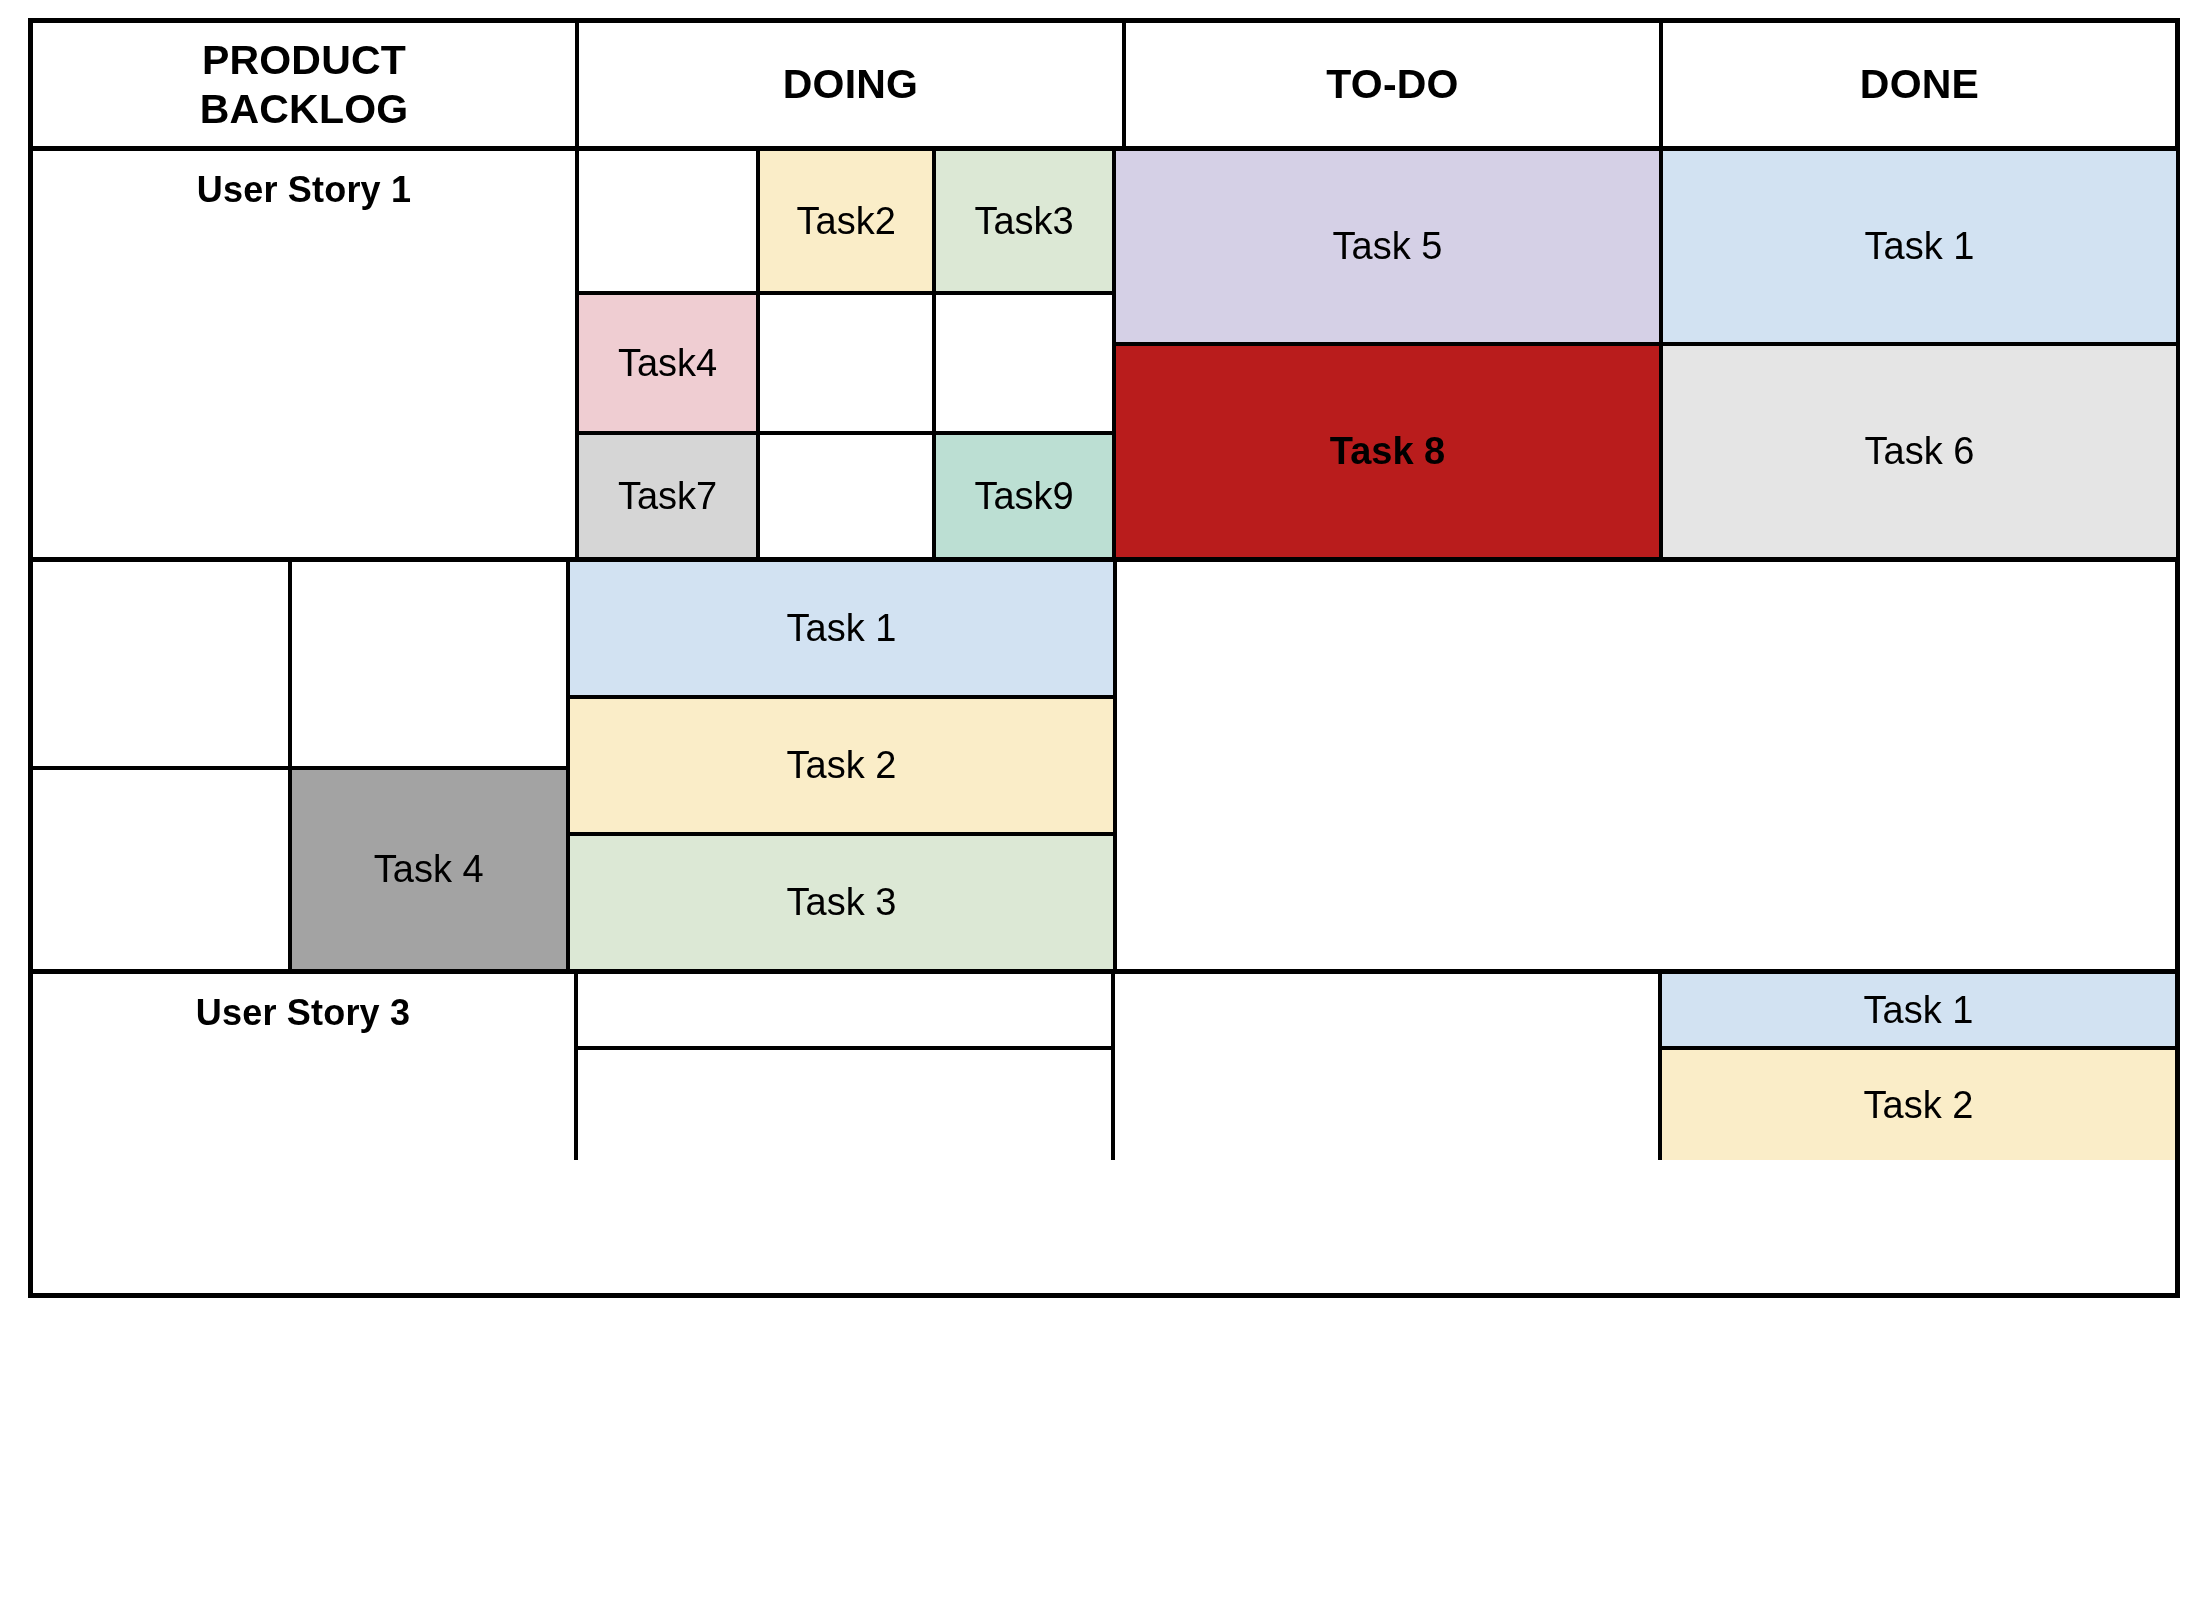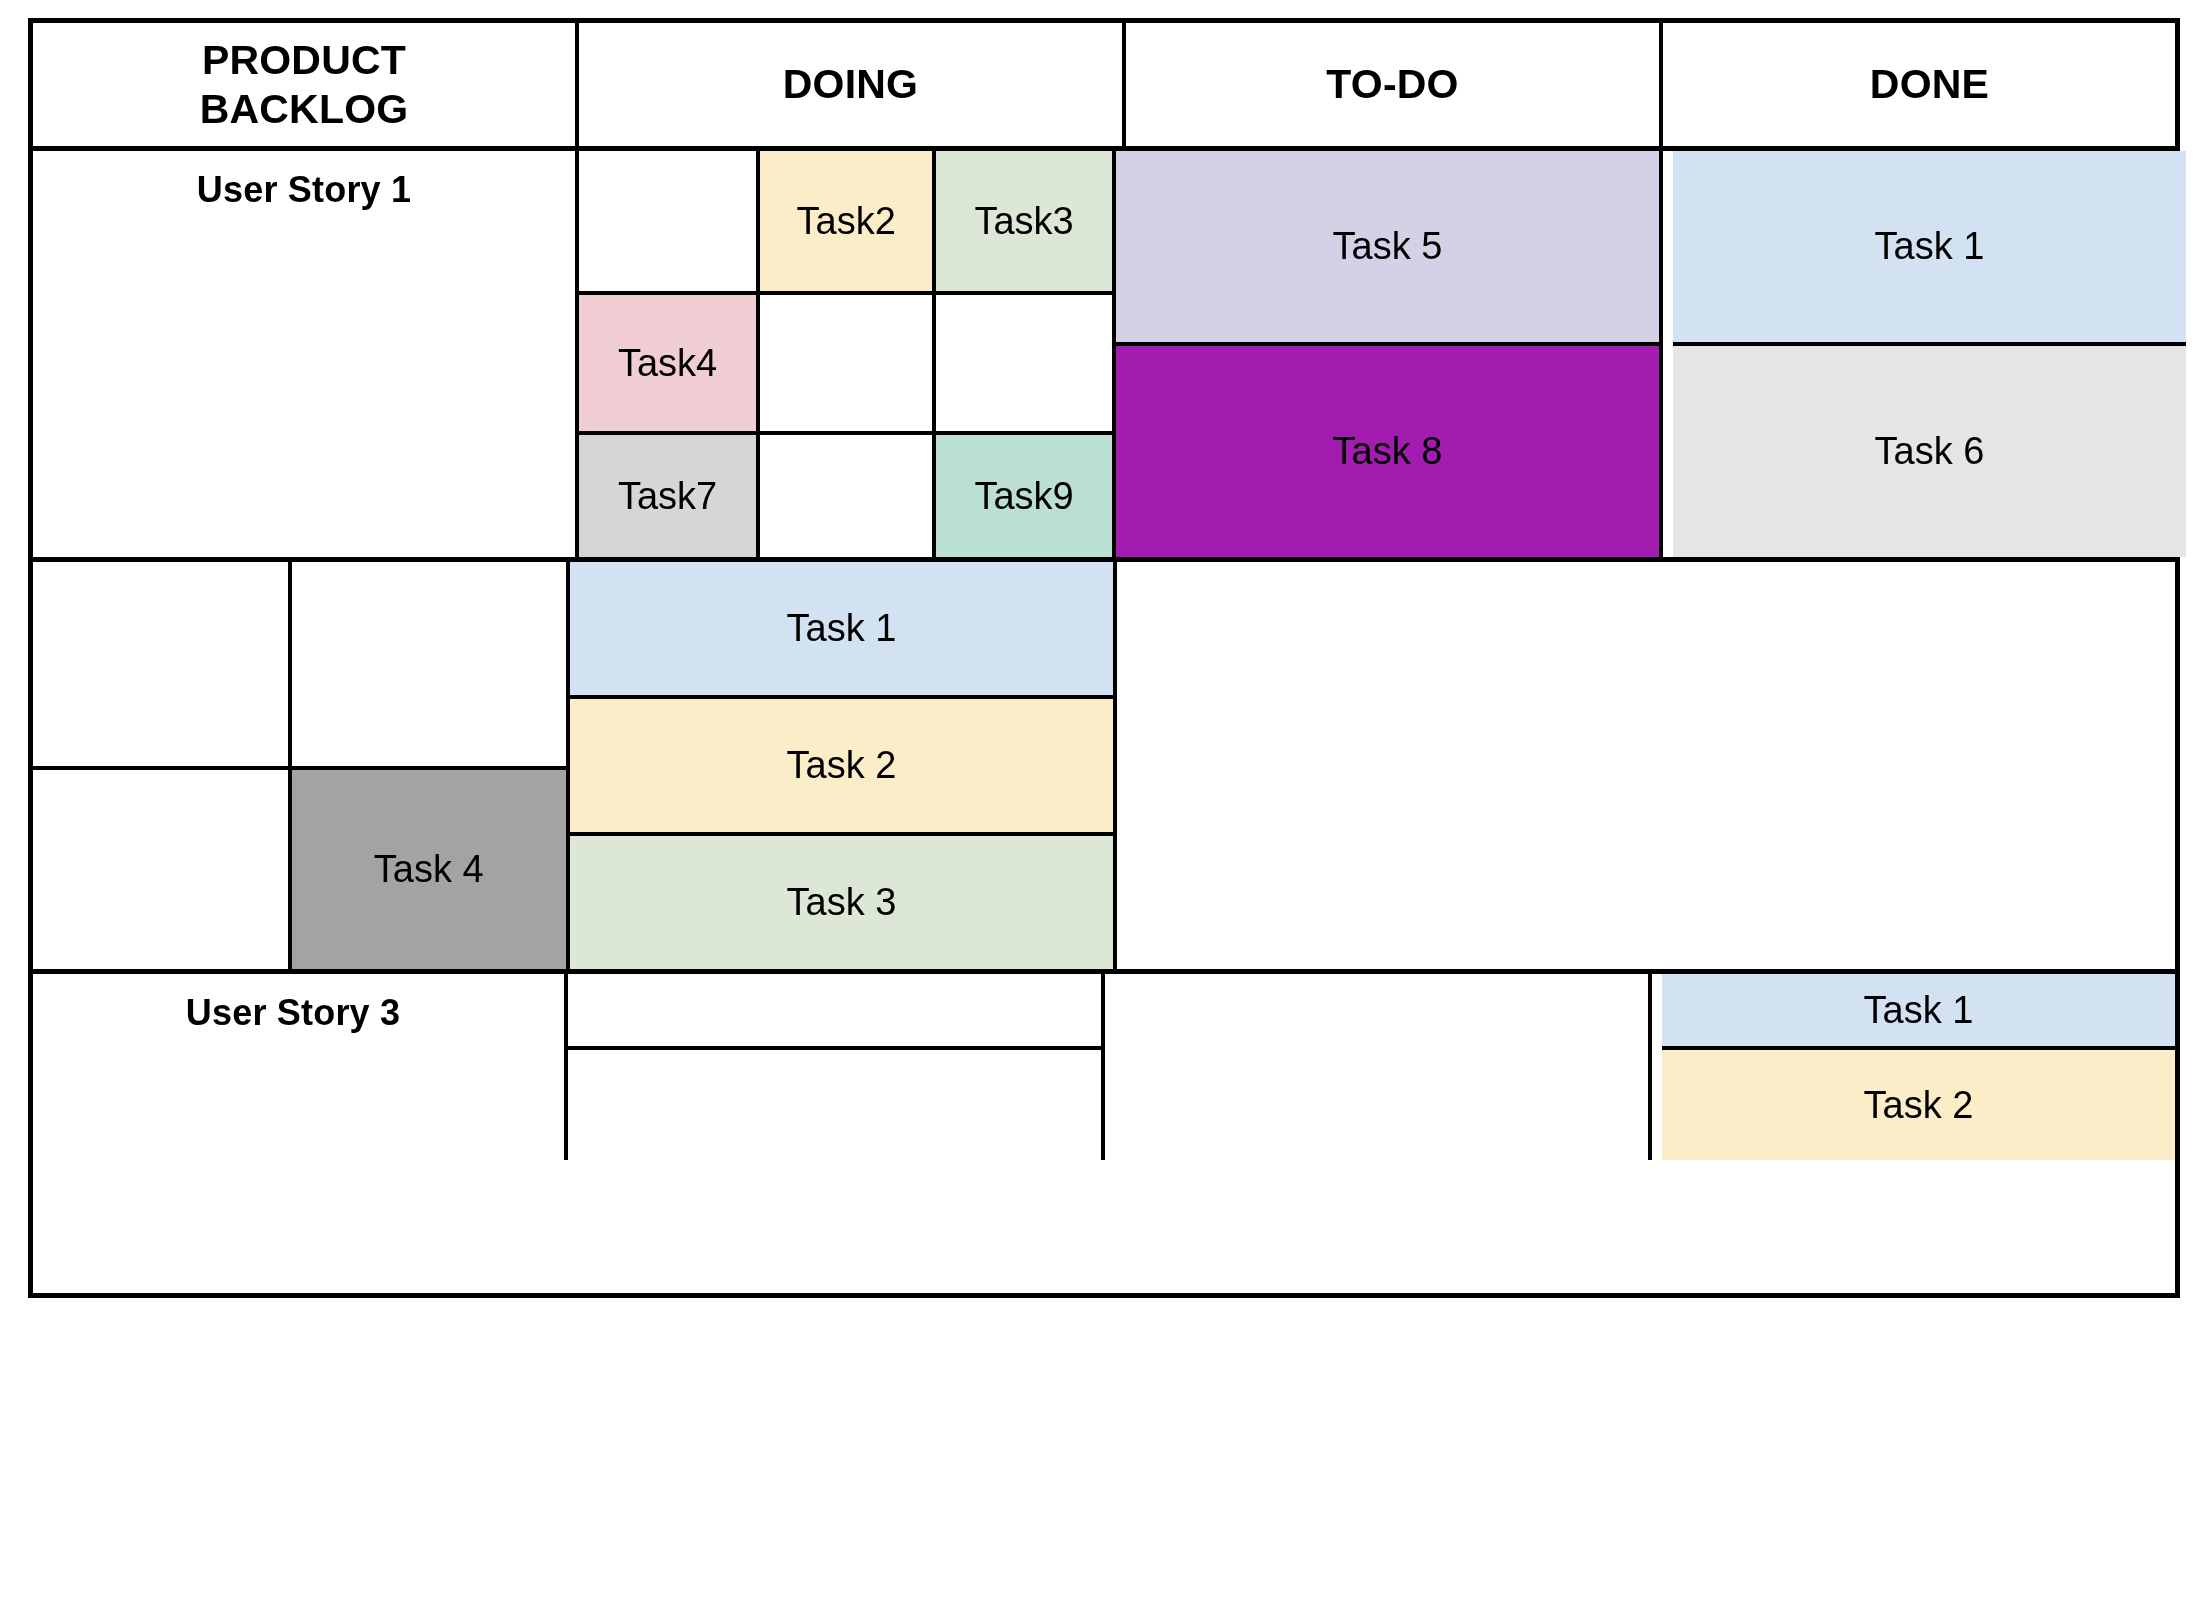--- a/index.html
+++ b/index.html
@@ -49,21 +49,21 @@
   }
   .story-row:last-child { border-bottom: none; justify-content: flex-end; }
   .row-us1 { flex: 0 0 411px; height: 411px; }
   .row-us2 { flex: 0 0 412px; height: 412px; }
   .row-us3 { flex: 0 0 186px; height: 186px; }
 
   
   .col-backlog { flex: 0 0 546px; width: 546px; }
   .col-todo    { flex: 0 0 537px; width: 537px; }
   .col-doing   { flex: 0 0 547px; width: 547px; }
-  .col-done    { flex: 0 0 513px; width: 513px; margin-left: 10px; }
+  .col-done    { flex: 0 0 513px; width: 513px; }
 
   .cell {
     border-right: 4px solid #000000;
     position: relative;
     overflow: hidden;
   }
   .cell:last-child { border-right: none; }
 
   
   .backlog-cell {
@@ -189,21 +189,21 @@
         </div>
       </div>
     </div>
 
     <div class="cell col-doing">
       <div class="subgrid">
         <div class="subrow us1-half-top">
           <div class="subcell" style="flex: 1 1 auto; background: rgb(213, 208, 230);" id="us1-d5">Task 5</div>
         </div>
         <div class="subrow us1-half-bot">
-          <div class="subcell" style="flex: 1 1 auto; background: #a21caf;" id="us1-d8">Task 8</div>
+          <div class="subcell" style="flex: 1 1 auto; background: #b91c1c; font-weight: bold;" id="us1-d8">Task 8</div>
         </div>
       </div>
     </div>
 
     <div class="cell col-done">
       <div class="subgrid">
         <div class="subrow us1-half-top">
           <div class="subcell" style="flex: 1 1 auto; background: rgb(210, 226, 242);" id="us1-n1">Task 1</div>
         </div>
         <div class="subrow us1-half-bot">

